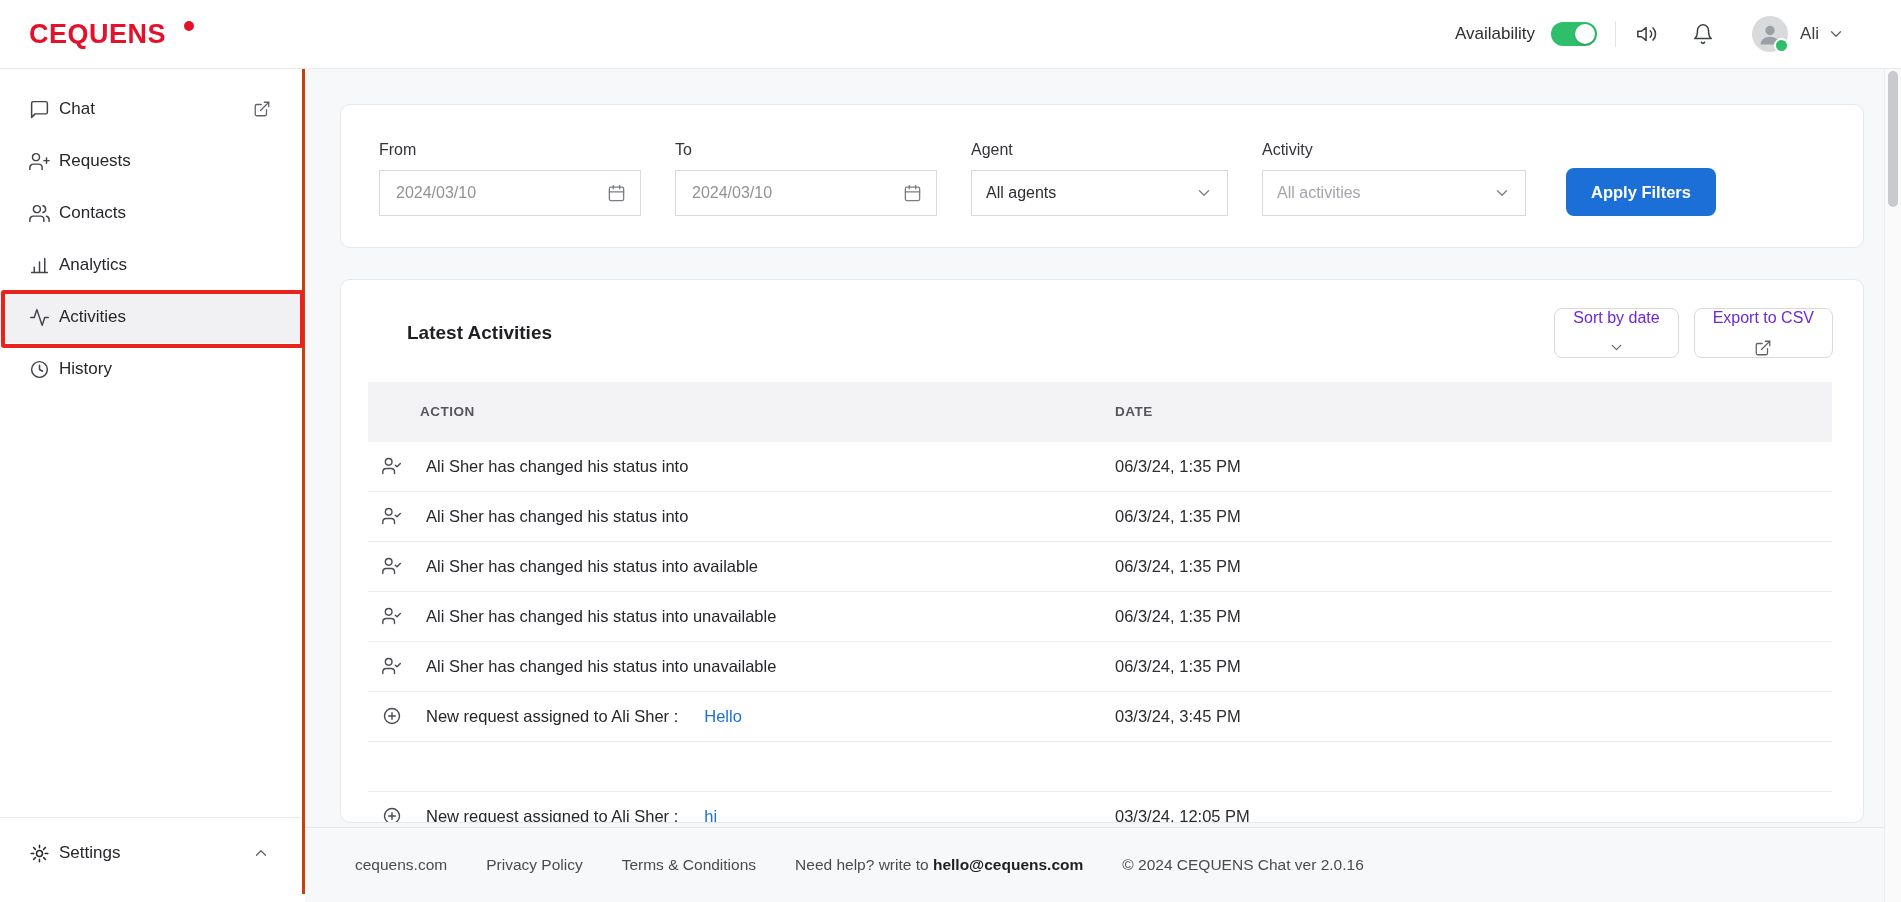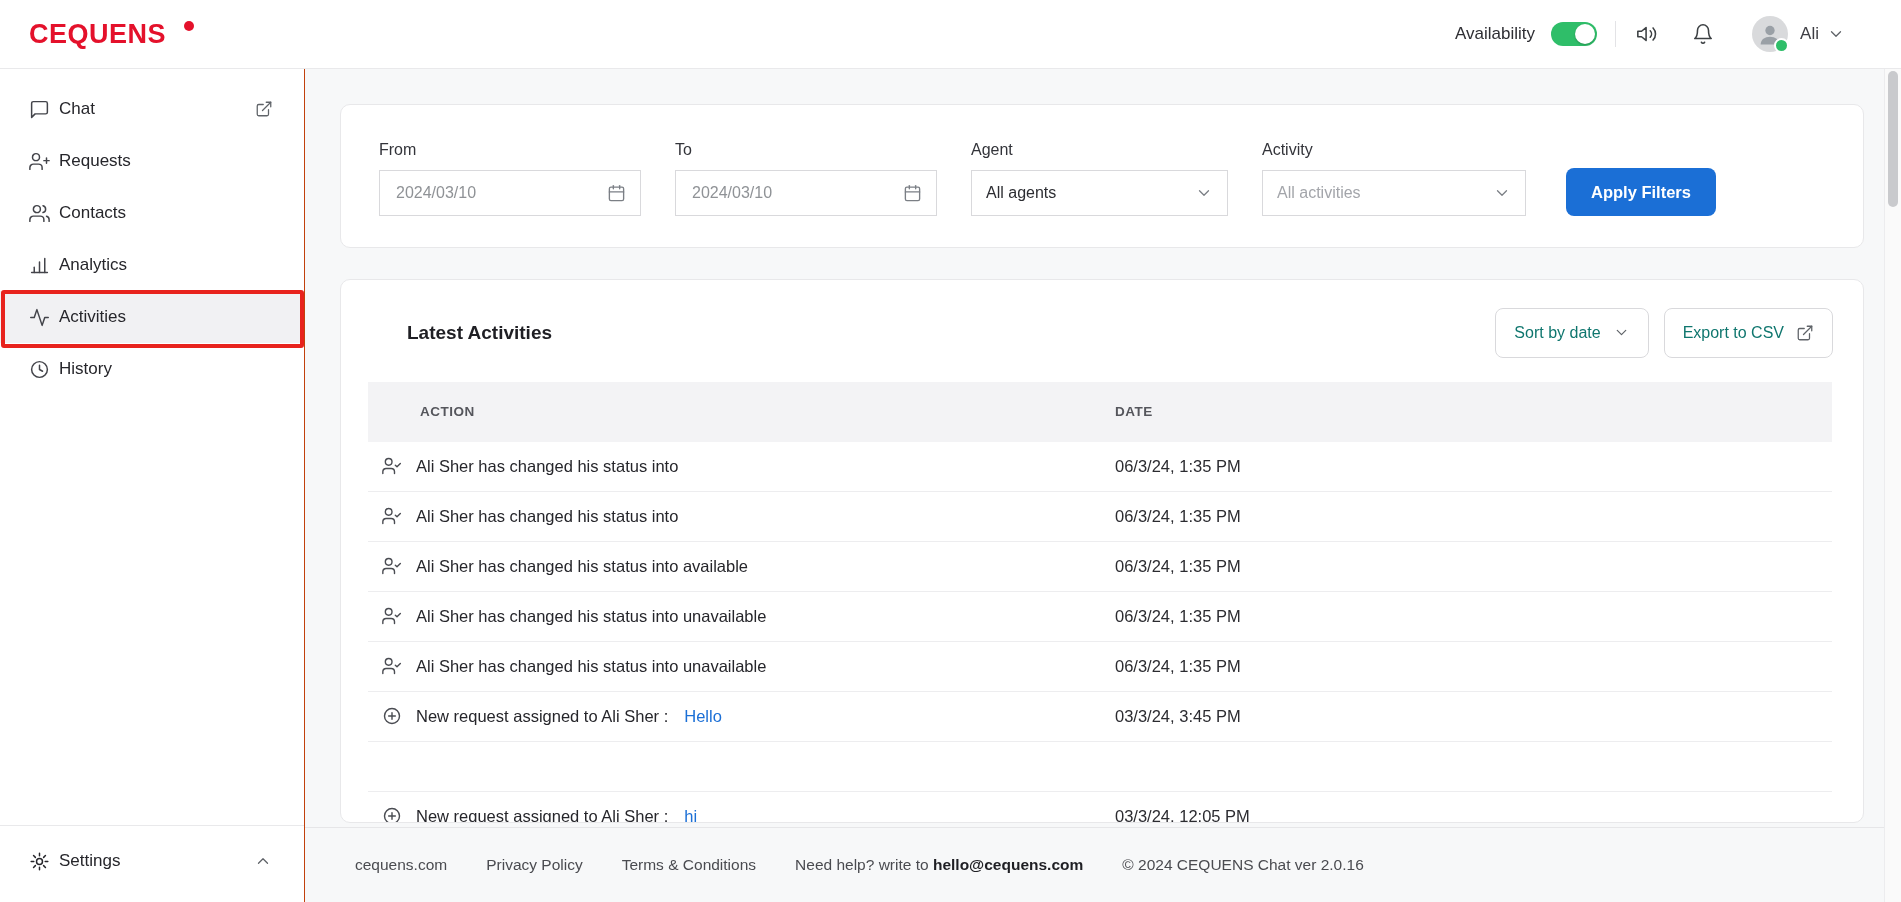--- a/index.html
+++ b/index.html
@@ -24,22 +24,22 @@
   .iconbtn{background:none;border:none;padding:4px;color:#3c4043;cursor:pointer;display:flex;align-items:center;}
   .iconbtn + .iconbtn{margin-left:26px;}
   .user-menu{display:flex;align-items:center;margin-left:34px;cursor:pointer;}
   .avatar{width:36px;height:36px;border-radius:50%;background:#d9dadc;position:relative;overflow:visible;}
   .avatar svg{position:absolute;top:4px;left:4px;}
   .presence-dot{position:absolute;right:-1px;bottom:-1px;width:11px;height:11px;border-radius:50%;background:#2fbe69;border:2px solid #fff;}
   .user-name{font-size:17px;color:#3e3e44;margin-left:12px;}
   .user-chevron{margin-left:8px;color:#5f6368;}
 
   
-  .sidebar{position:absolute;top:69px;left:0;width:305px;bottom:0;background:#fff;
-    border-right:1px solid #c2410c;box-sizing:border-box;display:flex;flex-direction:column;z-index:5;}
+  .sidebar{position:absolute;top:69px;left:0;width:305px;bottom:8px;background:#fff;
+    border-right:3px solid #c2410c;box-sizing:border-box;display:flex;flex-direction:column;z-index:5;}
   .nav{padding-top:14px;}
   .nav-item{height:52px;display:flex;align-items:center;padding:0 31px 0 29px;gap:9px;font-size:17px;color:#26262b;cursor:pointer;}
   .nav-item .nav-icon{color:#43444a;}
   .nav-item.active{background:#f1f1f3;}
   .nav-external{margin-left:auto;color:#5f6368;}
   .sidebar-bottom{margin-top:auto;border-top:1px solid #e9e9eb;padding:12px 0 18px;}
   .settings-item{height:46px;display:flex;align-items:center;padding:0 32px 0 29px;gap:9px;font-size:17px;color:#26262b;cursor:pointer;}
   .settings-chevron{margin-left:auto;color:#5f6368;}
 
   
@@ -56,30 +56,30 @@
   .control .trail-icon{margin-left:auto;color:#7b7f85;}
   .select-agent{width:257px;justify-content:space-between;color:#2c2d32;}
   .select-activity{width:264px;justify-content:space-between;color:#a3a5aa;}
   .apply-btn{height:48px;padding:0 25px;background:#1b6fd6;color:#fff;border:none;border-radius:8px;
     font-size:16.5px;font-weight:700;cursor:pointer;margin-left:6px;font-family:"Liberation Sans",sans-serif;}
 
   .activities-card{margin-top:31px;height:544px;overflow:hidden;position:relative;}
   .card-head{display:flex;align-items:center;justify-content:space-between;padding:26px 30px 0 27px;}
   .card-title{font-size:19px;font-weight:700;color:#1f1f24;margin-left:39px;}
   .head-actions{display:flex;align-items:center;gap:15px;}
-  .ghost-btn{height:50px;border:1px solid #d9d9dc;border-radius:8px;background:#fff;font-size:16px;color:#0f766e;
-    display:flex;align-items:center;gap:12px;padding:0 18px;cursor:pointer;font-family:"Liberation Sans",sans-serif;}
+  .ghost-btn{height:50px;border:1px solid #d9d9dc;border-radius:8px;background:#fff;font-size:16px;color:#6d28d9;
+    display:flex;align-items:center;gap:12px;padding:0 18px;cursor:pointer;font-family:"Liberation Sans",sans-serif;flex-direction:column;}
   .ghost-btn .g-icon{color:#5f6368;}
 
   .table{margin:22px 31px 0 27px;}
   .thead{height:60px;background:#f3f3f5;display:grid;grid-template-columns:747px 1fr;align-items:center;}
   .th{font-size:13.5px;font-weight:700;color:#55565c;letter-spacing:.5px;}
   .th-action{padding-left:52px;}
   .trow{height:49px;display:grid;grid-template-columns:747px 1fr;align-items:center;border-bottom:1px solid #ededef;font-size:16.5px;}
-  .cell-action{display:flex;align-items:center;gap:14px;padding-left:14px;color:#26262b;}
+  .cell-action{display:flex;align-items:center;gap:24px;padding-left:14px;color:#26262b;}
   .ricon{color:#4a4c52;flex:none;}
   .rlink{color:#1b6fd6;text-decoration:none;cursor:pointer;margin-left:2px;}
   .cell-date{color:#2b2b30;}
 
   
   .footer{position:absolute;left:0;right:17px;bottom:0;height:75px;background:#f7f8f9;border-top:1px solid #e6e6e8;
     display:flex;align-items:center;gap:39px;padding-left:50px;box-sizing:border-box;font-size:15.5px;color:#4a4b50;}
   .footer .flink{cursor:pointer;}
   .help-email{font-weight:700;color:#1f1f24;}
 

